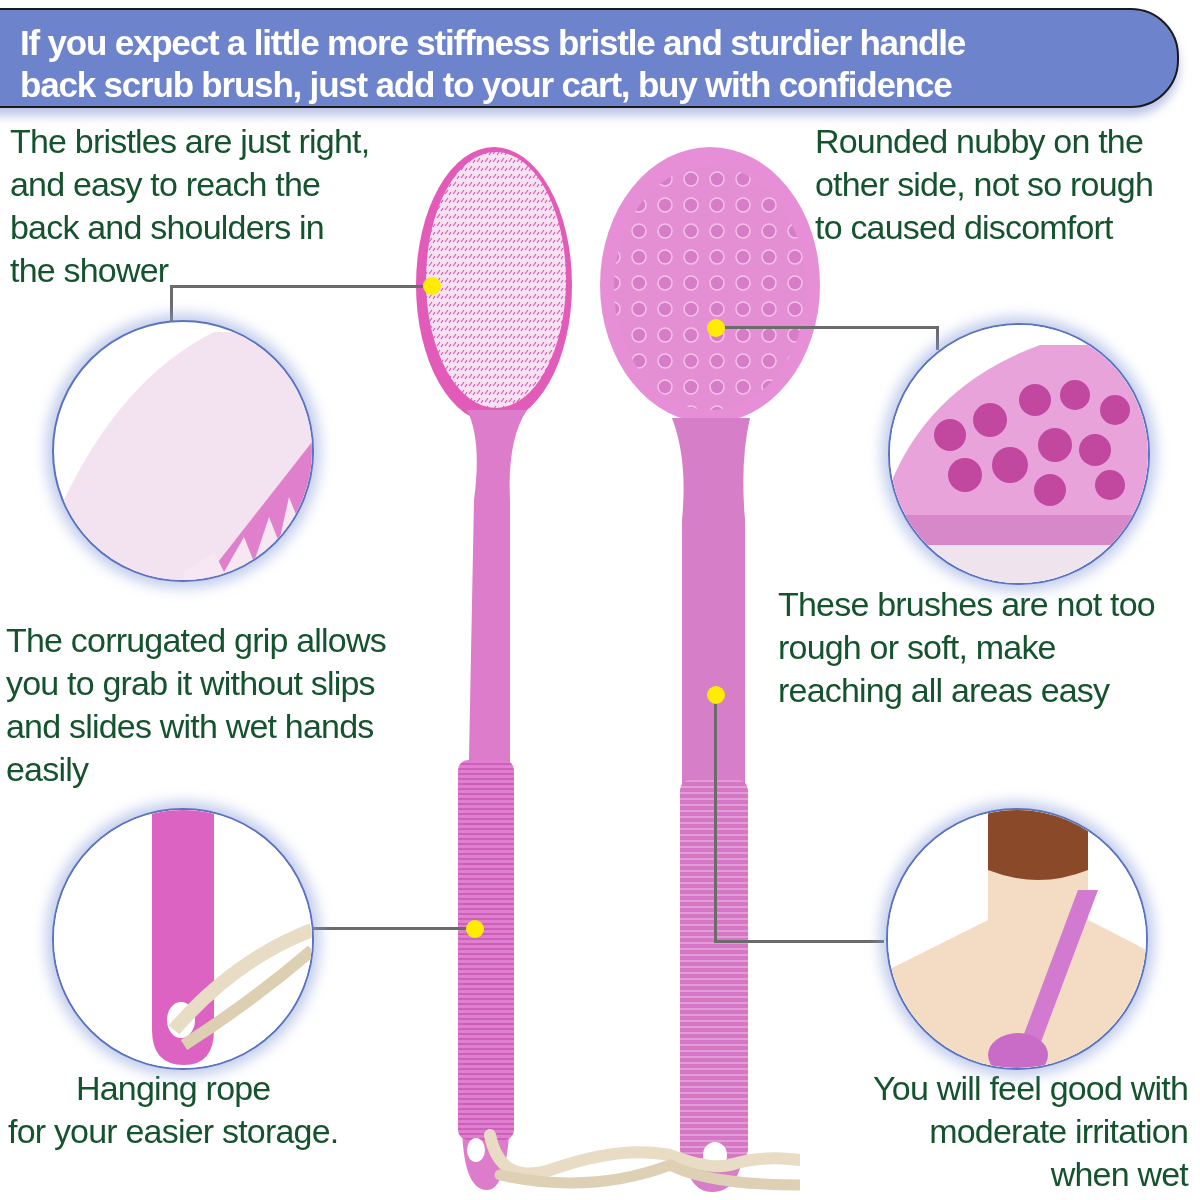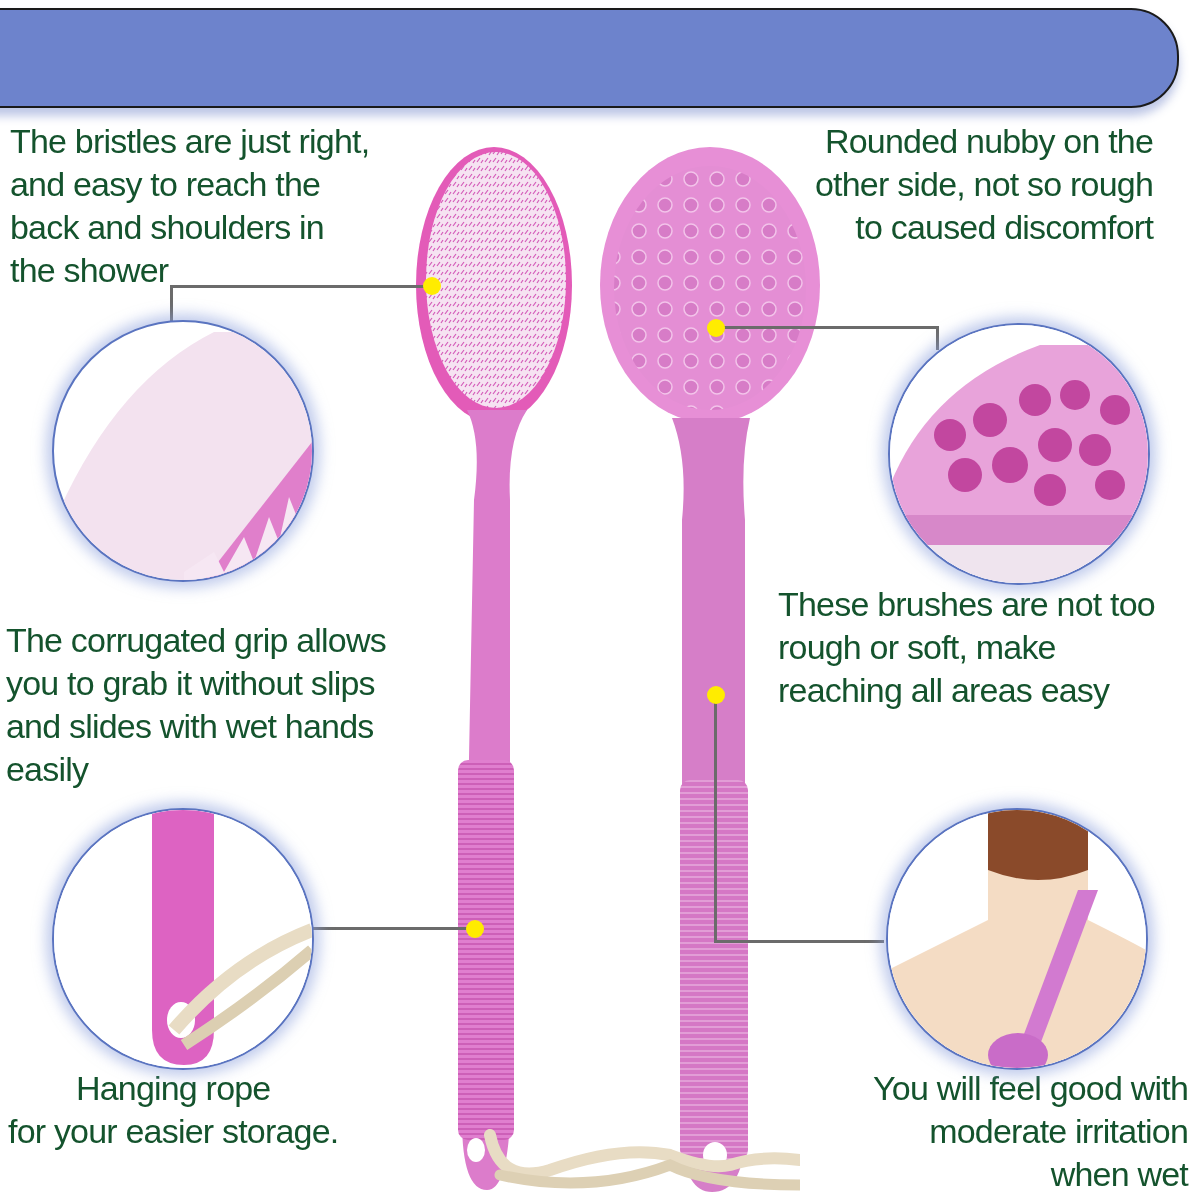--- a/index.html
+++ b/index.html
@@ -10,28 +10,30 @@
   .circle{position:absolute;border-radius:50%;border:2px solid #5a74c0;box-shadow:0 0 14px 6px rgba(140,160,220,.55);overflow:hidden;background:#fff;}
   .leader{position:absolute;background:#6b6b6b;}
   .dot{position:absolute;width:18px;height:18px;border-radius:50%;background:#ffec00;}
   svg{display:block}
 </style>
 </head>
 <body>
 
 <div class="banner">
   <div class="banner-text">
+    <div>If you expect a little more stiffness bristle and sturdier handle</div>
+    <div>back scrub brush, just add to your cart, buy with confidence</div>
   </div>
 </div>
 
 <div class="caption" style="left:10px;top:120px;">The bristles are just right,
 and easy to reach the
 back and shoulders in
 the shower</div>
-<div class="caption" style="left:815px;top:120px;text-align:right;">Rounded nubby on the
+<div class="caption" style="left:815px;top:120px;">Rounded nubby on the
 other side, not so rough
 to caused discomfort</div>
 <div class="caption" style="left:6px;top:583px;margin-top:36px;">The corrugated grip allows
 you to grab it without slips
 and slides with wet hands
 easily</div>
 <div class="caption" style="left:778px;top:583px;">These brushes are not too
 rough or soft, make
 reaching all areas easy</div>
 <div class="caption" style="left:8px;top:1067px;text-align:center;">Hanging rope

